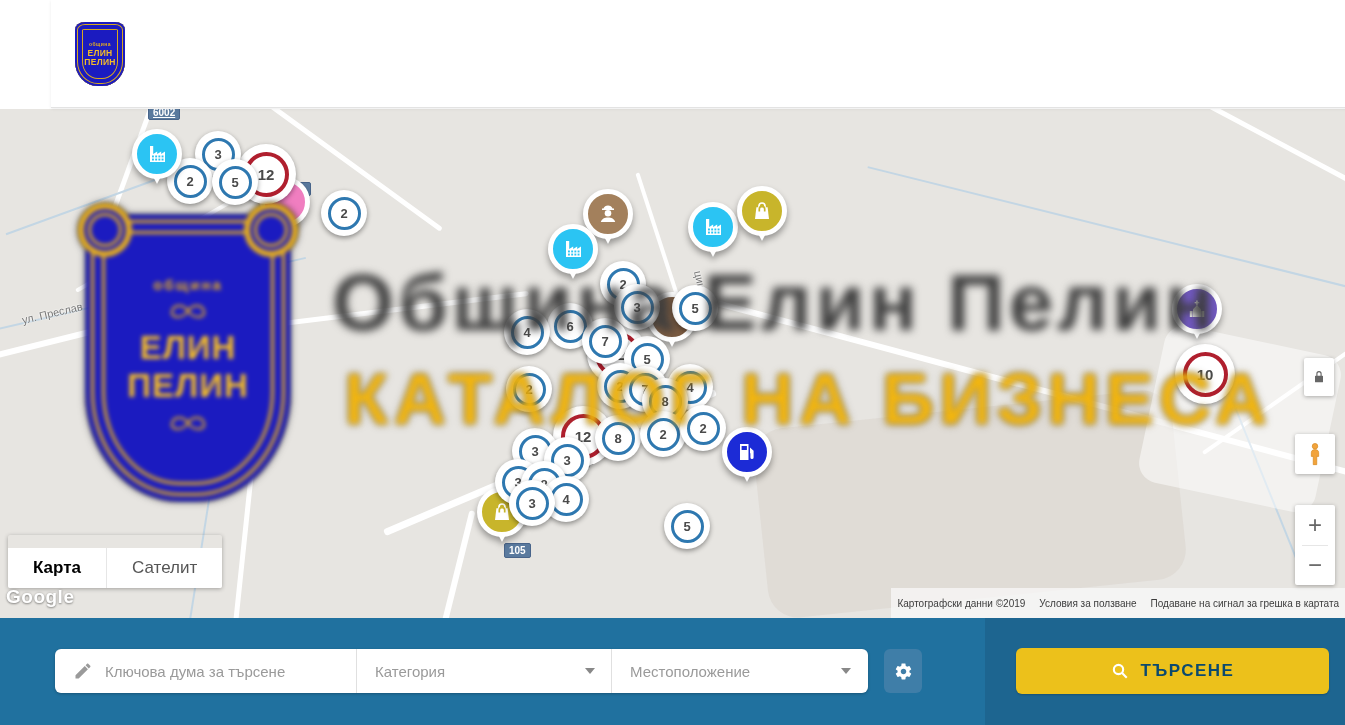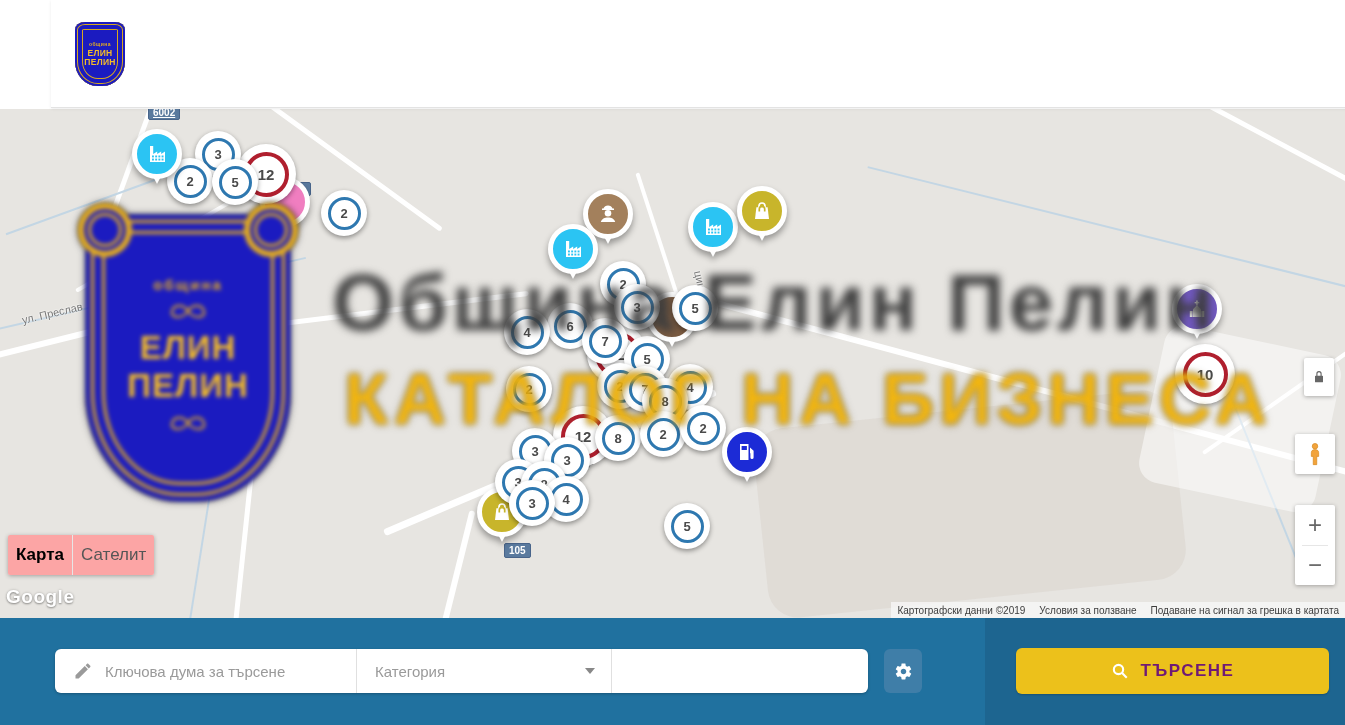--- a/index.html
+++ b/index.html
@@ -62,29 +62,29 @@
   .crest.big::before, .crest.big::after { content:""; position:absolute; top:-12px; width:42px; height:42px;
      border-radius:50%; border:6px solid #e3ac1f; background:#1b1bc0; box-shadow:inset 0 0 0 4px #1b1bc0, inset 0 0 0 7px #e3ac1f; }
   .crest.big::before { left:-8px; } .crest.big::after { right:-8px; }
   .crest.big .c-top { color:#e3ac1f; font-size:15px; font-weight:bold; letter-spacing:2px; }
   .crest.big .c-name { color:#f2bb2a; font-size:33px; font-weight:bold; line-height:38px; letter-spacing:1px; }
   .flourish { margin:10px 0; }
 
   
   #maptype { position:absolute; left:8px; top:426px; display:flex; z-index:12;
              box-shadow:0 1px 4px rgba(0,0,0,.3); border-radius:2px; overflow:hidden; }
-  .mt-btn { background:#fca5a5; height:40px; display:flex; align-items:center; justify-content:center;
-            padding:0 8px; font-size:17px; cursor:pointer; }
+  .mt-btn { background:#ffffff; height:40px; display:flex; align-items:center; justify-content:center;
+            padding:0 25px; font-size:17px; cursor:pointer;margin-top:13px; }
   .mt-btn.active { font-weight:bold; color:#000; }
   .mt-btn.inactive { color:#565656; border-left:1px solid #e6e6e6; }
   #google-logo { position:absolute; left:6px; top:477px; z-index:12; font-size:19px; font-weight:bold; color:#fff;
                  letter-spacing:.5px; cursor:pointer;
                  text-shadow:0 1px 2px rgba(0,0,0,.35), 0 0 3px rgba(0,0,0,.2); }
   #attribution { position:absolute; right:0; bottom:0; height:15px; z-index:12; display:flex; align-items:center;
-                 gap:14px; padding:8px 6px; background:rgba(250,250,250,.72); font-size:10px; color:#3c3c3c; }
+                 gap:14px; padding:15px 6px; background:rgba(250,250,250,.72); font-size:10px; color:#3c3c3c; }
   #attribution span { white-space:nowrap; }
   .ctrl { position:absolute; background:#fff; box-shadow:0 1px 4px rgba(0,0,0,.3); border-radius:2px; z-index:12; }
   #lock-btn { left:1304px; top:249px; width:30px; height:38px; display:flex; align-items:center; justify-content:center; cursor:pointer; }
   #pegman-btn { left:1295px; top:325px; width:40px; height:40px; display:flex; align-items:center; justify-content:center; cursor:pointer; }
   #zoom-panel { left:1295px; top:396px; width:40px; height:80px; display:flex; flex-direction:column; }
   .zoom-btn { flex:1; display:flex; align-items:center; justify-content:center; font-size:24px; color:#666;
               cursor:pointer; user-select:none; }
   #zoom-panel .sep { height:1px; background:#e6e6e6; margin:0 7px; }
 
   
@@ -100,21 +100,21 @@
   .sf-cat { width:255px; border-right:1px solid #e0e0e0; padding-left:18px; }
   .sf-loc { width:255px; padding-left:18px; }
   .sf-select .sel-label { font-size:15px; color:#9a9a9a; }
   .caret { position:absolute; right:16px; top:19px; width:0; height:0;
            border-left:5px solid transparent; border-right:5px solid transparent; border-top:6px solid #888; }
   #gear-btn { position:absolute; left:884px; top:31px; width:38px; height:44px; background:#3f7ea8;
               border-radius:6px; display:flex; align-items:center; justify-content:center; cursor:pointer; border:none; }
   #search-btn { position:absolute; left:1016px; top:30px; width:313px; height:46px; background:#ecc11b;
                 border:none; border-radius:6px; display:flex; align-items:center; justify-content:center; gap:12px;
                 cursor:pointer; box-shadow:0 1px 2px rgba(0,0,0,.2); }
-  #search-btn span { color:#701a75; font-size:17px; font-weight:bold; letter-spacing:1.5px; }
+  #search-btn span { color:#0c4a6e; font-size:17px; font-weight:bold; letter-spacing:1.5px; }
 </style>
 </head>
 <body>
 
 <div id="page">
 
   <div id="header">
     <div class="logo-wrap">
       <div class="crest small">
         <div class="c-top">община</div>
@@ -414,20 +414,24 @@
       <div class="sf-section sf-keyword">
         <svg width="20" height="20" viewBox="0 0 24 24">
           <path fill="#9a9a9a" d="M3 17.2V21h3.8L17.9 9.9l-3.8-3.8L3 17.2zM20.7 7.1c.4-.4.4-1 0-1.4l-2.4-2.4c-.4-.4-1-.4-1.4 0l-1.8 1.8 3.8 3.8 1.8-1.8z"></path>
         </svg>
         <input type="text" placeholder="Ключова дума за търсене" style="">
       </div>
       <div class="sf-section sf-select sf-cat">
         <span class="sel-label">Категория</span>
         <span class="caret"></span>
       </div>
+      <div class="sf-section sf-select sf-loc">
+        <span class="sel-label">Местоположение</span>
+        <span class="caret"></span>
+      </div>
     </div>
     <button id="gear-btn">
       <svg width="19" height="19" viewBox="0 0 24 24">
         <path fill="#fff" d="M19.43 12.98c.04-.32.07-.64.07-.98s-.03-.66-.07-.98l2.11-1.65c.19-.15.24-.42.12-.64l-2-3.46c-.12-.22-.39-.3-.61-.22l-2.49 1c-.52-.4-1.08-.73-1.69-.98l-.38-2.65C14.46 2.18 14.25 2 14 2h-4c-.25 0-.46.18-.49.42l-.38 2.65c-.61.25-1.17.59-1.69.98l-2.49-1c-.23-.09-.49 0-.61.22l-2 3.46c-.13.22-.07.49.12.64l2.11 1.65c-.04.32-.07.65-.07.98s.03.66.07.98l-2.11 1.65c-.19.15-.24.42-.12.64l2 3.46c.12.22.39.3.61.22l2.49-1c.52.4 1.08.73 1.69.98l.38 2.65c.03.24.24.42.49.42h4c.25 0 .46-.18.49-.42l.38-2.65c.61-.25 1.17-.59 1.69-.98l2.49 1c.23.09.49 0 .61-.22l2-3.46c.12-.22.07-.49-.12-.64l-2.11-1.65zM12 15.5c-1.93 0-3.5-1.57-3.5-3.5s1.57-3.5 3.5-3.5 3.5 1.57 3.5 3.5-1.57 3.5-3.5 3.5z"></path>
       </svg>
     </button>
     <button id="search-btn">
       <svg width="18" height="18" viewBox="0 0 24 24" fill="none" stroke="#fff" stroke-width="2.8">
         <circle cx="10" cy="10" r="6.2"></circle>
           <line x1="14.8" y1="14.8" x2="21" y2="21"></line>

